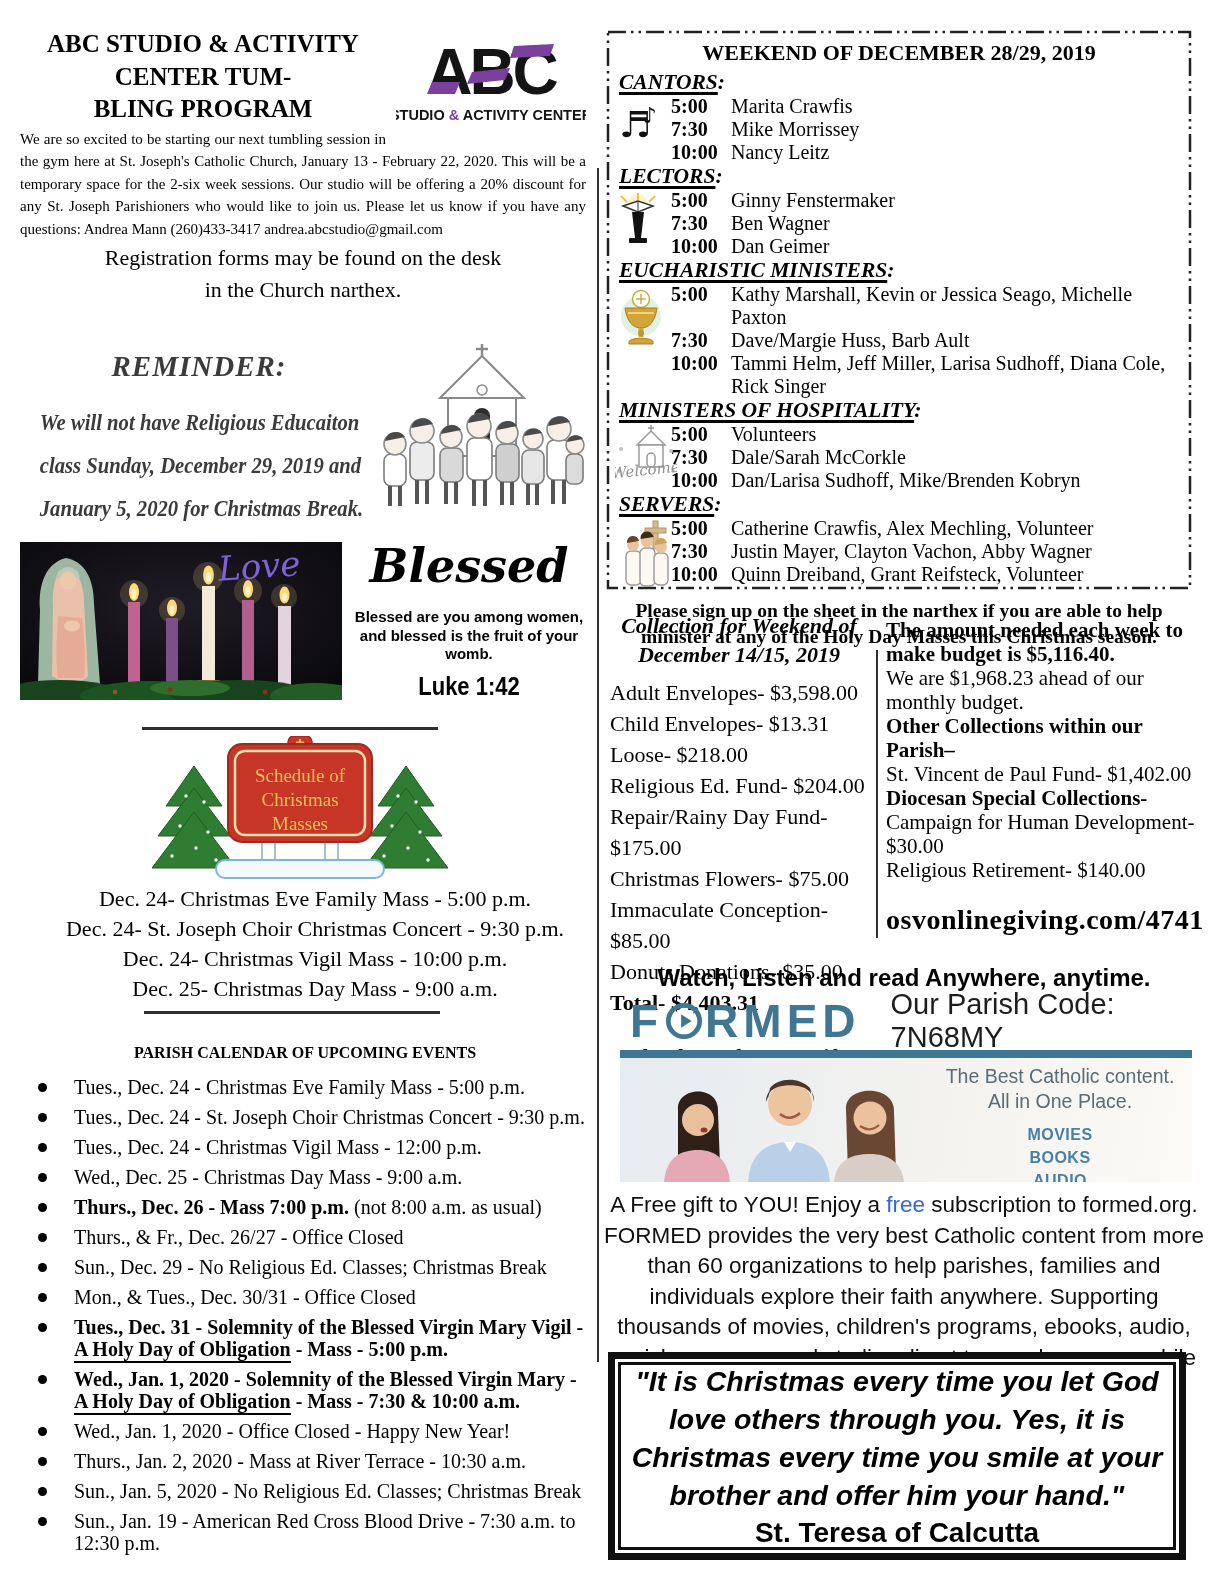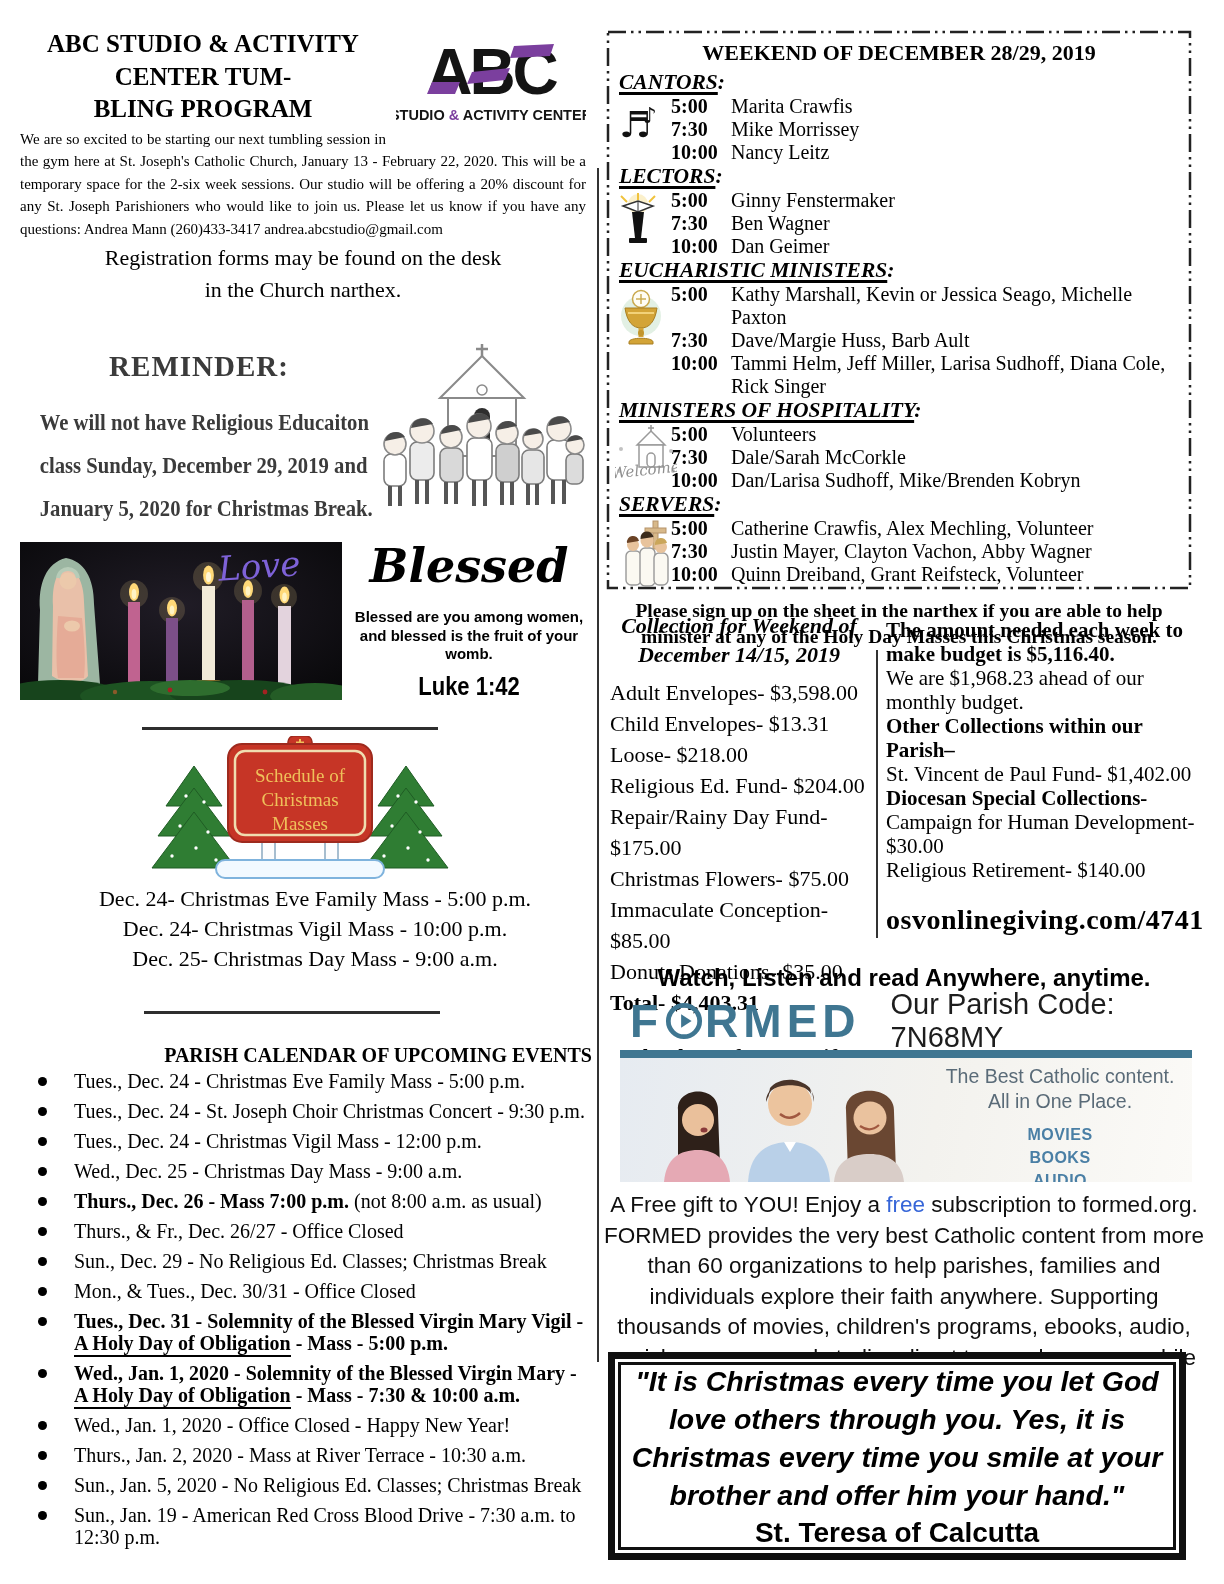--- a/index.html
+++ b/index.html
@@ -9,42 +9,42 @@
   .abs { position:absolute; }
 
   
   #tumbling { left:20px; top:28px; width:566px; }
   .abc-logo { float:right; width:190px; height:104px; margin:4px 0 6px 10px; }
   .t-title { font-weight:bold; font-size:25px; text-align:center; line-height:1.3; }
   .t-body  { font-size:15px; text-align:justify; line-height:1.5; margin-top:2px; }
   .t-reg   { font-size:22px; text-align:center; line-height:1.45; margin-top:2px; clear:none; }
 
   
-  #reminder { left:18px; top:342px; width:572px; display:flex; align-items:flex-start; }
+  #reminder { left:18px; top:342px; width:572px; display:flex; align-items:flex-start;font-style:italic; }
   .rem-text { width:362px; text-align:center; color:#3b3b3b; font-weight:bold; padding-top:8px; }
   .rem-head { font-size:29px; margin-bottom:18px; letter-spacing:1px; }
   .rem-line { font-size:23.5px; white-space:nowrap; transform:scaleX(.88); transform-origin:50% 50%; line-height:1.82; }
 
   
   #advent { left:20px; top:542px; width:566px; display:flex; gap:10px; }
   .blessed { width:234px; text-align:center; }
   .b-script { font-family:"DejaVu Serif", serif; font-style:italic; font-weight:bold; font-size:46px; line-height:1.05; }
   .b-text { font-family:"Liberation Sans", sans-serif; font-weight:bold; font-size:15px; line-height:1.22; margin-top:18px; }
   .b-luke { font-family:"Liberation Sans", sans-serif; font-weight:bold; font-size:25px; margin-top:9px; transform:scaleX(.88); }
 
   .hrule { height:3px; background:#2e2e2e; }
   #rule1 { left:142px; top:727px; width:296px; }
   #rule2 { left:144px; top:1011px; width:296px; }
 
   #sign { left:150px; top:736px; }
   #masses { left:32px; top:884px; width:566px; text-align:center; font-size:22px; line-height:30px; }
 
   
   #calendar { left:18px; top:1044px; width:574px; }
-  .cal-title { text-align:right; font-weight:bold; font-size:20px; margin-bottom:3px; }
+  .cal-title { text-align:center; font-weight:bold; font-size:16px; margin-bottom:14px; }
   #calendar ul { list-style:none; }
   #calendar li { position:relative; padding-left:56px; font-size:20px; line-height:22px; margin-bottom:8px; }
   #calendar li::before { content:""; position:absolute; left:20px; top:7px; width:9px; height:9px; border-radius:50%; background:#000; }
   .b { font-weight:bold; }
   .u { font-weight:bold; border-bottom:2.5px solid #000; padding-bottom:1px; }
 
   #vrule { left:597px; top:168px; width:2px; height:1194px; background:#333; }
 
   
   #wkbox { left:606px; top:30px; width:586px; height:560px; }
@@ -288,20 +288,21 @@
       <rect x="78" y="8" width="144" height="98" rx="14" fill="#c63526" stroke="#9e2a1e" stroke-width="2"></rect>
       <rect x="85" y="15" width="130" height="84" rx="10" fill="none" stroke="#f0ddb0" stroke-width="2.5"></rect>
       <text x="150" y="46" text-anchor="middle" font-family="Liberation Serif, serif" font-size="19" fill="#efc05a">Schedule of</text>
       <text x="150" y="70" text-anchor="middle" font-family="Liberation Serif, serif" font-size="19" fill="#efc05a">Christmas</text>
       <text x="150" y="94" text-anchor="middle" font-family="Liberation Serif, serif" font-size="19" fill="#efc05a">Masses</text>
     </svg>
   </div>
 
   <div class="abs" id="masses">
     <div>Dec. 24- Christmas Eve Family Mass - 5:00 p.m.</div>
+    <div>Dec. 24- St. Joseph Choir Christmas Concert - 9:30 p.m.</div>
     <div>Dec. 24- Christmas Vigil Mass - 10:00 p.m.</div>
     <div>Dec. 25- Christmas Day Mass - 9:00 a.m.</div>
   </div>
 
   <div class="abs hrule" id="rule2"></div>
 
   <div class="abs" id="calendar">
     <div class="cal-title">PARISH CALENDAR OF UPCOMING EVENTS</div>
     <ul>
       <li><span>Tues., Dec. 24 - Christmas Eve Family Mass - 5:00 p.m.</span></li>

